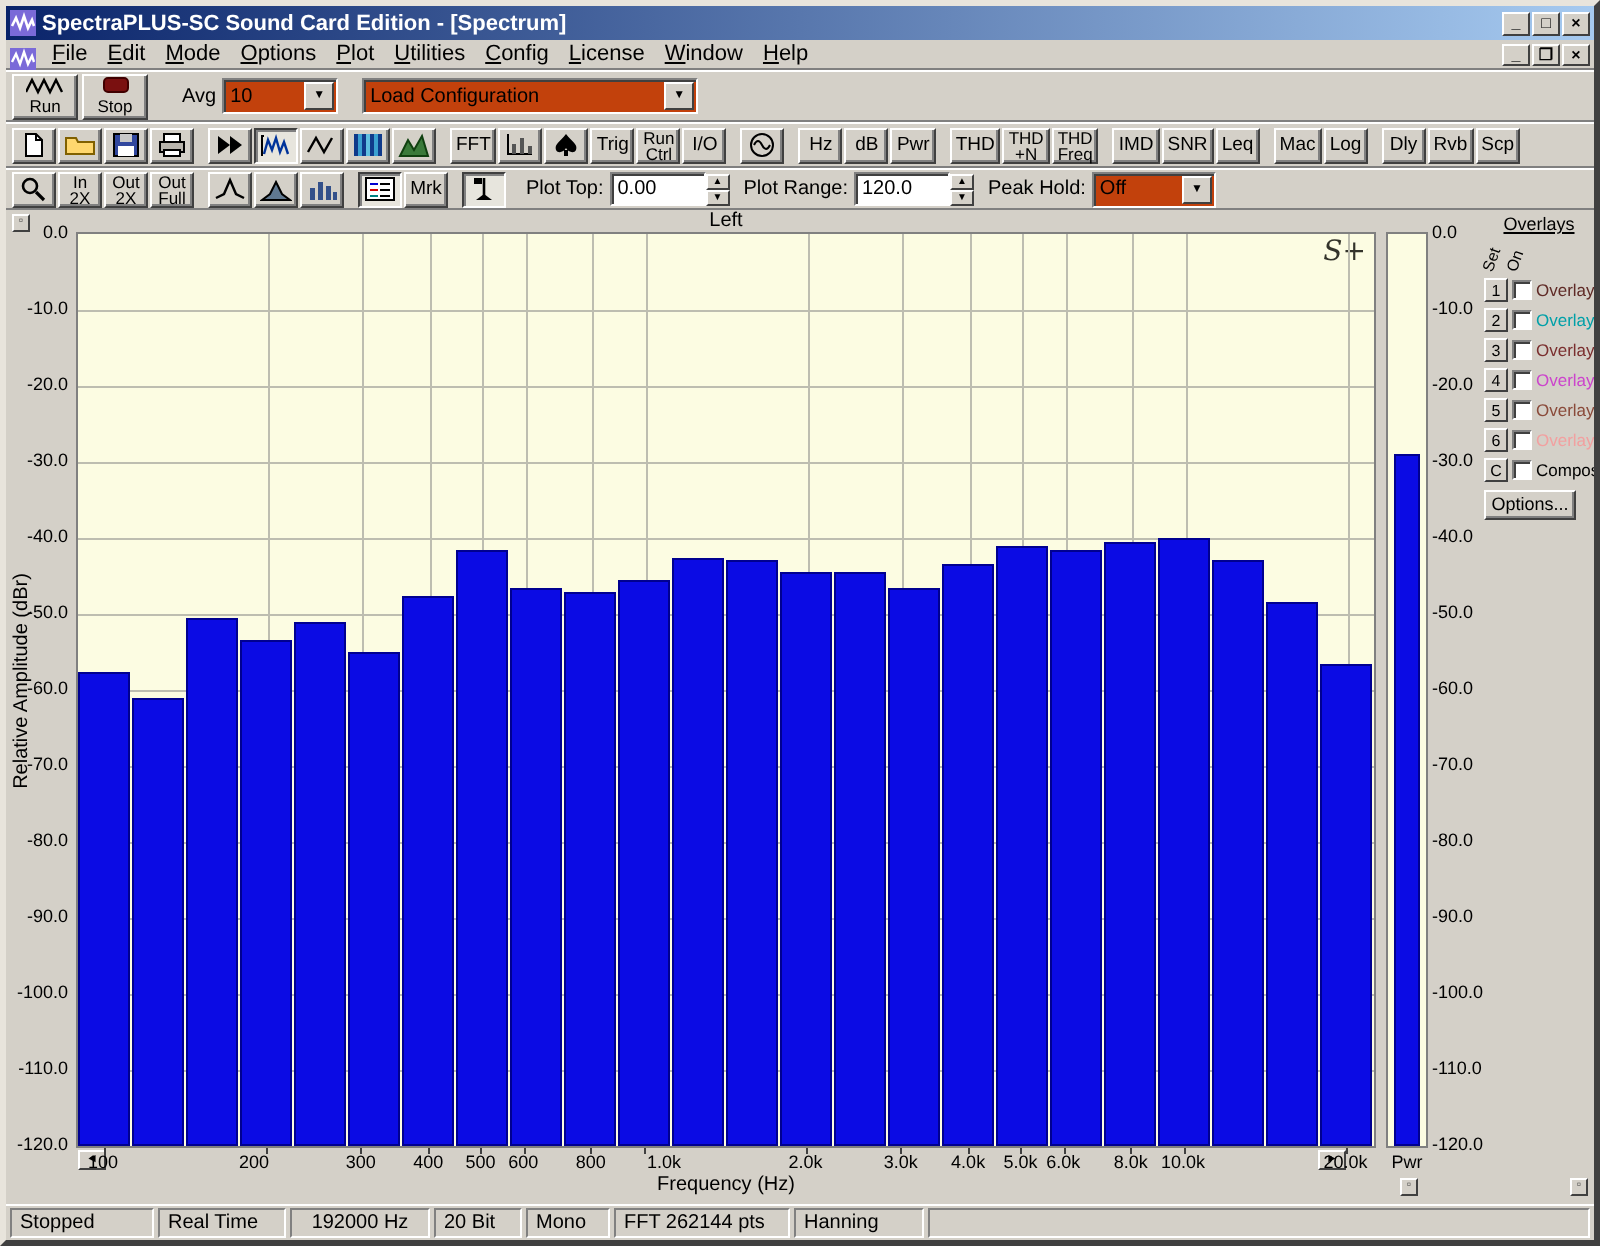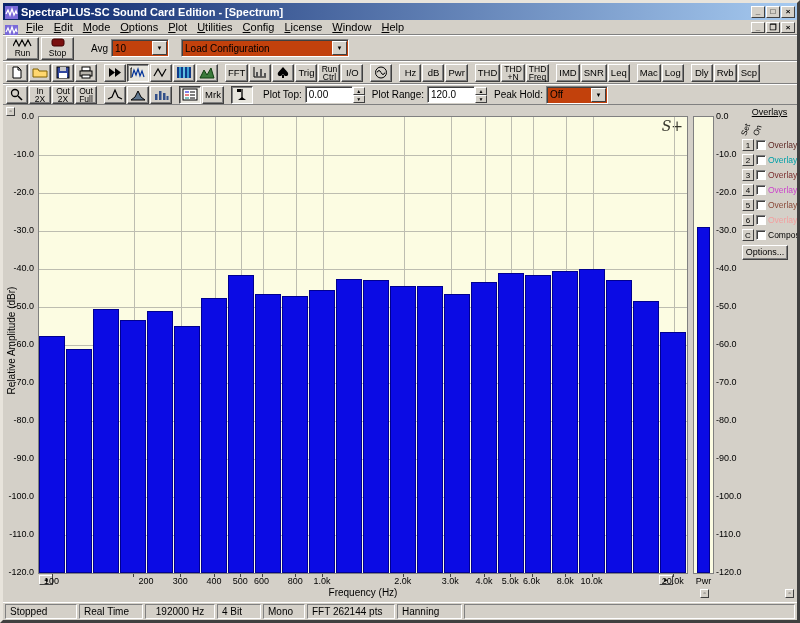--- a/index.html
+++ b/index.html
@@ -462,20 +462,21 @@
       </span>
     <span class="tb-label">Peak Hold:</span>
     <span class="combo" style="width:62px;">
       <span class="val">Off</span>
       <span class="drop">▼</span>
     </span>
   </div>
 
   <div class="chart-region">
     <span class="corner-box" style="left:3px;top:2px;">▫</span>
+    <div class="plot-title">Left</div>
     <div class="y-title">Relative Amplitude (dBr)</div>
     <div class="plot" id="plot">
       <span class="s-logo">S+</span>
     <div class="hgrid" style="top: 38px;"></div>
         <div class="hgrid" style="top: 76px;"></div>
         <div class="hgrid" style="top: 114px;"></div>
         <div class="hgrid" style="top: 152px;"></div>
         <div class="hgrid" style="top: 190px;"></div>
         <div class="hgrid" style="top: 228px;"></div>
         <div class="hgrid" style="top: 266px;"></div>
@@ -599,33 +600,33 @@
       <div class="ylab left" style="top: 348px;">-90.0</div>
       <div class="ylab right" style="top: 348px;">-90.0</div>
       <div class="ylab left" style="top: 386px;">-100.0</div>
       <div class="ylab right" style="top: 386px;">-100.0</div>
       <div class="ylab left" style="top: 424px;">-110.0</div>
       <div class="ylab right" style="top: 424px;">-110.0</div>
       <div class="ylab left" style="top: 462px;">-120.0</div>
       <div class="ylab right" style="top: 462px;">-120.0</div>
       <div class="xlab" style="left: 48.5324px;">100</div>
       <div class="xtick" style="left: 48.5324px;"></div>
-      <div class="xlab" style="left: 143px;">200</div>
+      <div class="xlab" style="left: 124px;">200</div>
       <div class="xtick" style="left: 129.806px;"></div>
       <div class="xlab" style="left: 177.349px;">300</div>
       <div class="xtick" style="left: 177.349px;"></div>
       <div class="xlab" style="left: 211.081px;">400</div>
       <div class="xtick" style="left: 211.081px;"></div>
       <div class="xlab" style="left: 237.245px;">500</div>
       <div class="xtick" style="left: 237.245px;"></div>
       <div class="xlab" style="left: 258.623px;">600</div>
       <div class="xtick" style="left: 258.623px;"></div>
       <div class="xlab" style="left: 292.355px;">800</div>
       <div class="xtick" style="left: 292.355px;"></div>
-      <div class="xlab" style="left: 319px;">1.0k</div>
+      <div class="xlab" style="left: 329px;">1.0k</div>
       <div class="xtick" style="left: 318.519px;"></div>
       <div class="xlab" style="left: 399.793px;">2.0k</div>
       <div class="xtick" style="left: 399.793px;"></div>
       <div class="xlab" style="left: 447.335px;">3.0k</div>
       <div class="xtick" style="left: 447.335px;"></div>
       <div class="xlab" style="left: 481.067px;">4.0k</div>
       <div class="xtick" style="left: 481.067px;"></div>
       <div class="xlab" style="left: 507.232px;">5.0k</div>
       <div class="xtick" style="left: 507.232px;"></div>
       <div class="xlab" style="left: 528.61px;">6.0k</div>
@@ -635,19 +636,19 @@
       <div class="xlab" style="left: 588.506px;">10.0k</div>
       <div class="xtick" style="left: 588.506px;"></div>
       <div class="xlab" style="left: 669.78px;">20.0k</div>
       <div class="xtick" style="left: 669.78px;"></div>
     </div>
 
   <div class="statusbar" id="statusbar">
       <span class="status-cell" style="width: 72px;">Stopped</span>
       <span class="status-cell" style="width: 64px;">Real Time</span>
       <span class="status-cell" style="width: 70px; text-align: center;">192000 Hz</span>
-      <span class="status-cell" style="width: 44px;">4 Bit</span>
+      <span class="status-cell" style="width: 44px;">20 Bit</span>
       <span class="status-cell" style="width: 42px;">Mono</span>
       <span class="status-cell" style="width: 88px;">FFT 262144 pts</span>
       <span class="status-cell" style="width: 65px;">Hanning</span>
       <span class="status-cell" style="flex: 1 1 0%;"></span>
     </div>
 </div>
 
 </body></html>

